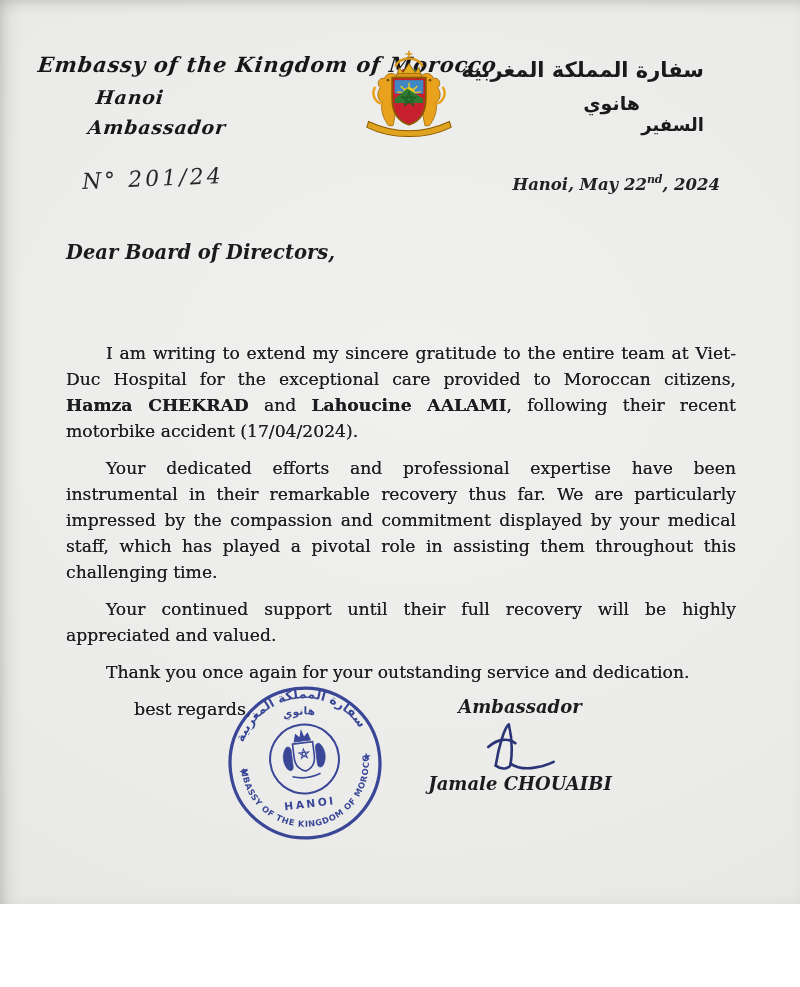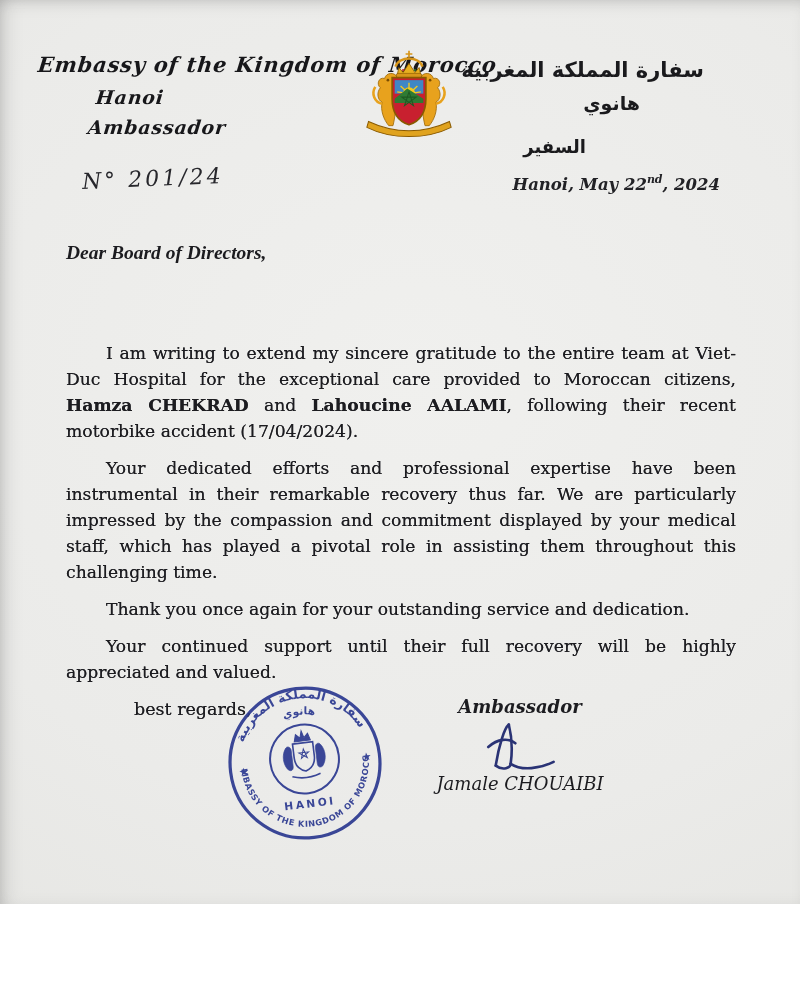--- a/index.html
+++ b/index.html
@@ -43,41 +43,41 @@
   }
 
   .hdr-ar {
     position: absolute; right: 96px; top: 58px;
     text-align: right; direction: rtl;
     font-family: "DejaVu Sans", sans-serif;
     font-weight: 700; color: #1a1a1d;
   }
   .hdr-ar .a1 { font-size: 21px; letter-spacing: 1px; }
   .hdr-ar .a2 { font-size: 19px; margin-top: 10px; padding-left: 58px; text-align: center; }
-  .hdr-ar .a3 { font-size: 18px; margin-top: 22px; padding-left: 62px; text-align: left; }
+  .hdr-ar .a3 { font-size: 18px; margin-top: 0; padding-left: 62px; text-align: right; }
 
   
   .ref-no {
     position: absolute; left: 82px; top: 166px;
     font-size: 22px; font-style: italic;
     letter-spacing: 3px; color: #27272c;
     transform: rotate(-2.5deg);
   }
   .dateline {
     position: absolute; right: 80px; top: 173px;
     font-size: 16.5px; font-style: italic; font-weight: 700;
     color: #222226;
   }
   .dateline sup { font-size: 11px; }
 
   
   .salutation {
     position: absolute; left: 66px; top: 238px;
     font-size: 19.5px; font-style: italic; font-weight: 700;
-    line-height: 1.5; color: #1b1b1f; font-family: Liberation Serif, serif;
+    line-height: 1.5; color: #1b1b1f;
   }
 
   
   .body-text {
     position: absolute; left: 66px; top: 340px; width: 670px;
     font-size: 17.2px; 
     line-height: 26px;
     text-align: justify;
     color: #1c1c20;
     font-weight: 500;
@@ -96,21 +96,21 @@
   }
 
   
   .sig-block {
     position: absolute; left: 415px; top: 696px;
     width: 210px; text-align: center;
     color: #1c1c20;
   }
   .sig-title { font-size: 18px; font-style: italic; font-weight: 700; }
   .sig-mark { width: 96px; height: 56px; margin: 2px auto 0; display: block; }
-  .sig-name { font-size: 18px; font-style: italic; font-weight: 400; margin-top: -2px; }
+  .sig-name { font-size: 18px; font-style: italic; font-weight: 700; margin-top: -2px; }
 
   
   .footer-strip {
     position: absolute; left: 0; top: 904px; width: 800px; height: 83px;
     background: #ffffff;
   }
 </style>
 </head>
 <body>
 
@@ -168,22 +168,22 @@
 
     <div class="dateline"><span>Hanoi, May 22</span><sup>nd</sup><span>, 2024</span></div>
 
     <div class="salutation">
       <div>Dear Board of Directors,</div>
     </div>
 
     <div class="body-text">
       <p><span>I am writing to extend my sincere gratitude to the entire team at Viet-Duc Hospital for the exceptional care provided to Moroccan citizens, </span><strong>Hamza CHEKRAD</strong><span> and </span><strong>Lahoucine AALAMI</strong><span>, following their recent motorbike accident (17/04/2024).</span></p>
       <p>Your dedicated efforts and professional expertise have been instrumental in their remarkable recovery thus far. We are particularly impressed by the compassion and commitment displayed by your medical staff, which has played a pivotal role in assisting them throughout this challenging time.</p>
+      <p>Your continued support until their full recovery will be highly appreciated and valued.</p>
       <p>Thank you once again for your outstanding service and dedication.</p>
-      <p>Your continued support until their full recovery will be highly appreciated and valued.</p>
       <div class="closing">best regards,</div>
     </div>
 
     <svg class="stamp" viewBox="0 0 160 156" aria-hidden="true">
       <defs>
         <path id="arcTop" d="M 16,78 A 64,64 0 0 1 144,78"></path>
         <path id="arcTop2" d="M 32,78 A 48,48 0 0 1 128,78"></path>
         <path id="arcBottom" d="M 17,78 A 63,63 0 0 0 143,78"></path>
       </defs>
       <circle cx="80" cy="78" r="74" fill="none" stroke="#2b3990" stroke-width="3.2"></circle>

